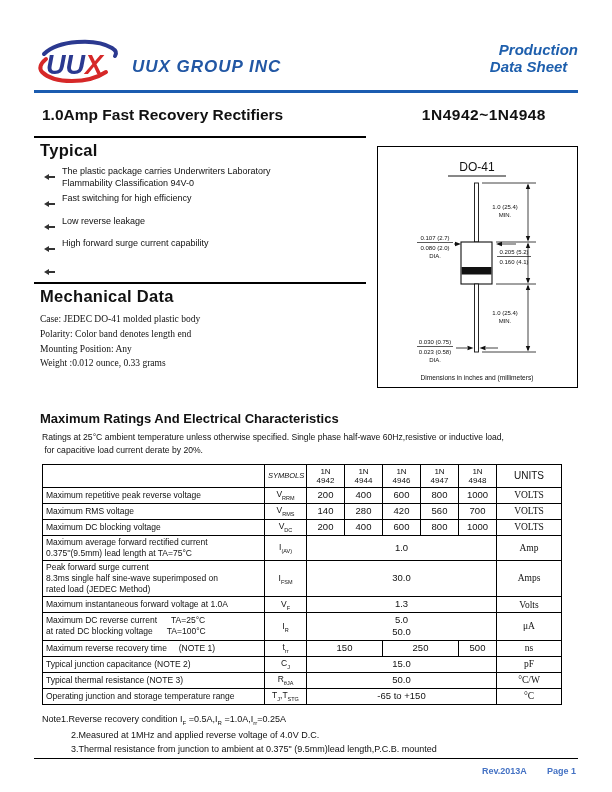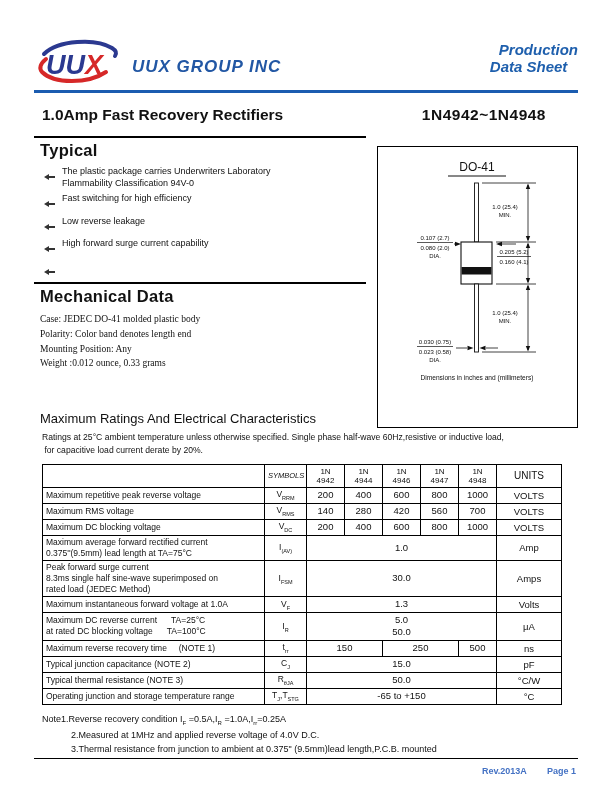--- a/index.html
+++ b/index.html
@@ -27,35 +27,35 @@
   .left-col{width:332px;}
   .sec-rule{height:2px;background:#000;}
   .sec-h{font-size:16.5px;font-weight:bold;margin:3px 0 5px 6px;letter-spacing:.3px;}
   .feat{display:flex;gap:6px;margin:2.5px 0 2.5px 10px;align-items:flex-start;}
   .feat .bul{flex:0 0 12px;padding-top:2px;}
   .feat .txt{font-size:9px;line-height:1.38;white-space:pre-wrap;}
   .mech{}
   .mech-lines{font-family:"Liberation Serif", serif;font-size:9.5px;line-height:1.55;margin:6px 0 0 6px;}
 
   
-  .pkg-box{position:absolute;top:10px;right:0;width:201px;height:282px;border:1.5px solid #000;box-sizing:border-box;background:#fff;}
+  .pkg-box{position:absolute;top:10px;right:0;width:201px;height:242px;border:1.5px solid #000;box-sizing:border-box;background:#fff;}
   .pkg-box svg{display:block;}
   .pkg-box text{font-family:"Liberation Sans", sans-serif;}
 
   
-  .ratings-h{font-size:13px;font-weight:normal;margin:13px 0 5px 6px;}
+  .ratings-h{font-size:13px;font-weight:bold;margin:13px 0 5px 6px;}
   .cond{font-size:8.6px;line-height:1.5;margin-left:8px;white-space:pre-wrap;}
 
   table.ratings{border-collapse:collapse;border:1.5px solid #000;margin:7px 0 0 8px;table-layout:fixed;width:519px;}
   table.ratings td{border:1px solid #000;padding:1px 3px;vertical-align:middle;}
   td.lbl{font-size:8.5px;line-height:1.3;white-space:pre-wrap;}
   td.sym{text-align:center;font-size:8.5px;padding:1px 0;}
   td.sym sub{font-size:5.5px;}
   td.val{text-align:center;font-size:9.5px;white-space:pre-line;line-height:1.3;}
-  td.unit{text-align:center;font-size:9.5px;}
+  td.unit{text-align:center;font-size:9.5px;font-family:Liberation Serif, serif;}
   td.ph{text-align:center;font-size:8px;line-height:1.15;white-space:pre-line;}
   td.symh{text-align:center;font-style:italic;font-size:7.5px;}
   td.unith{text-align:center;font-size:10px;}
   tr.hrow td{height:20px;}
   tr.srow td{height:13px;}
 
   
   .notes{font-size:9px;line-height:1.6;margin:7px 0 0 8px;}
   .notes sub{font-size:6px;}
   .notes .n23{margin-left:29px;}

